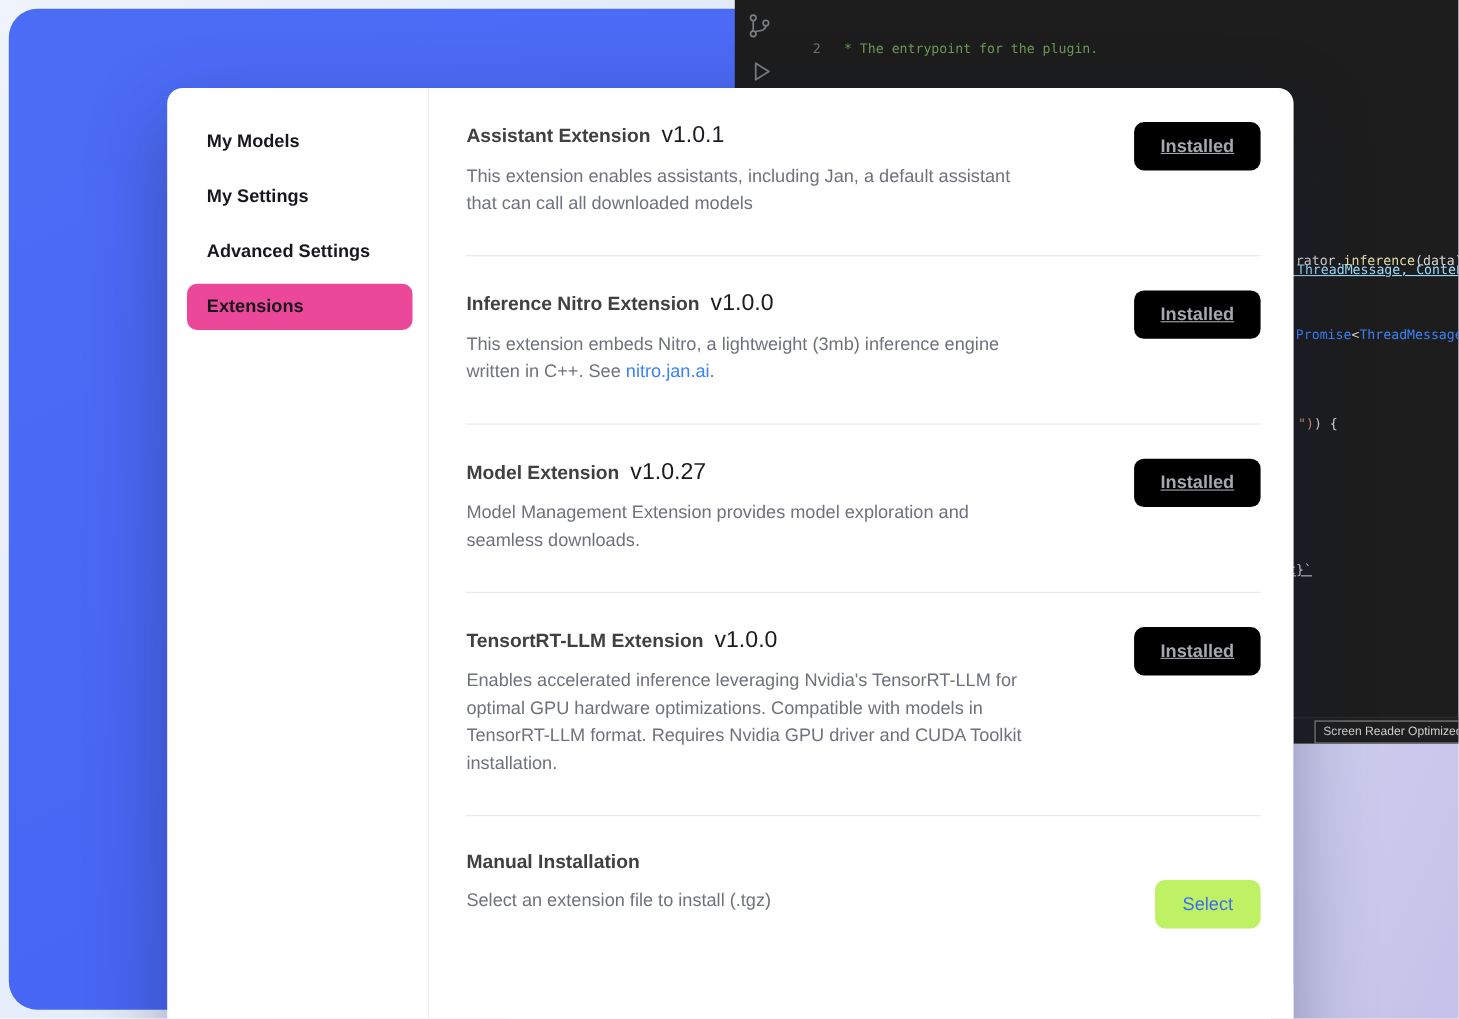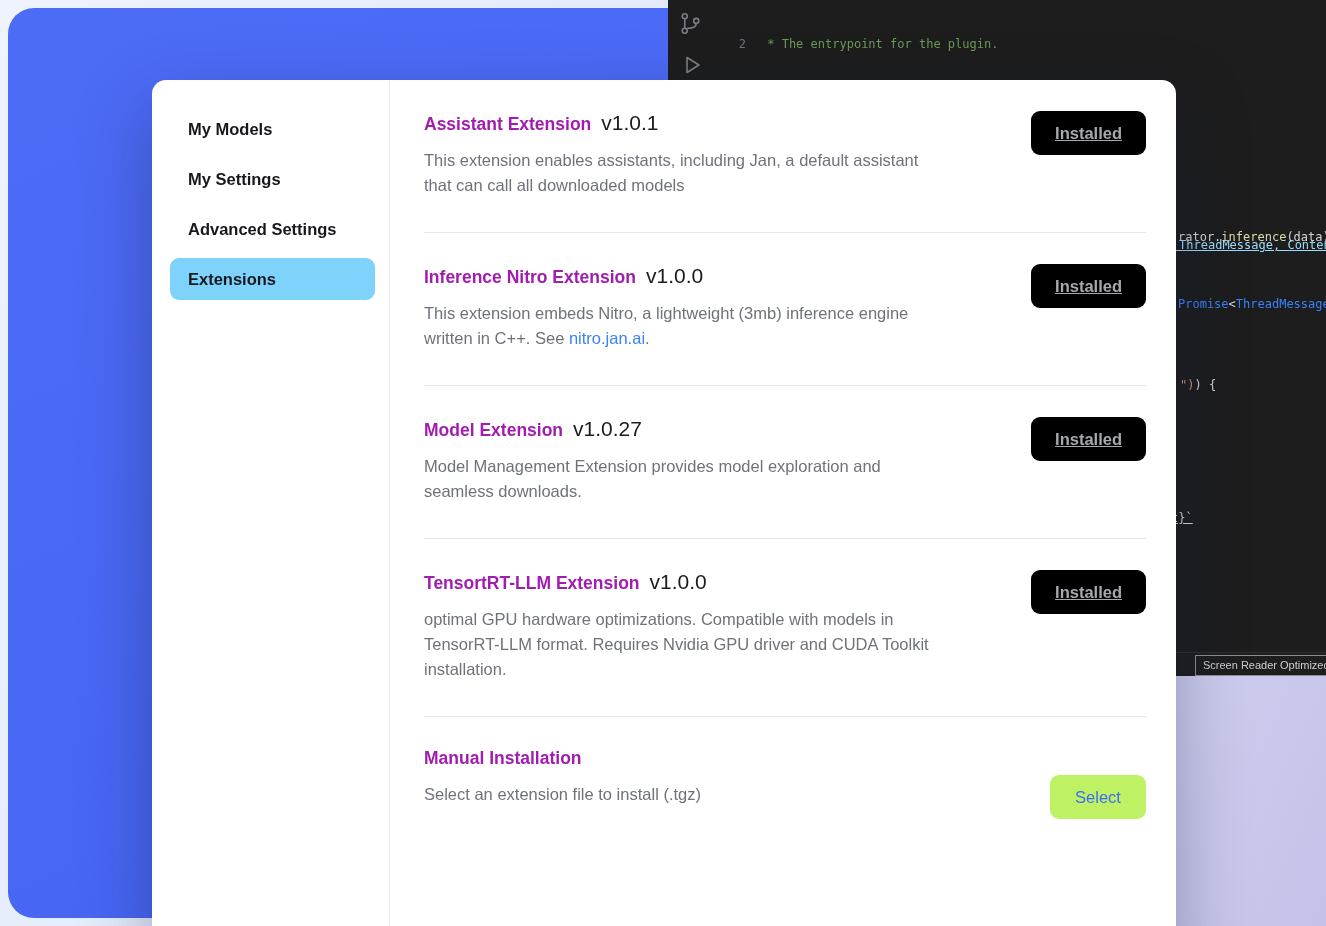--- a/index.html
+++ b/index.html
@@ -67,31 +67,31 @@
 
   .sidebar {
     width:238px; flex:0 0 238px; border-right:1px solid #ececef;
     padding:28px 14px 0 18px;
   }
   .side-item {
     height:42px; display:flex; align-items:center; padding:0 18px;
     border-radius:9px; font-weight:700; font-size:16.5px; color:#17181d;
     margin-bottom:8px; cursor:pointer; white-space:nowrap;
   }
-  .side-item.active { background:#7dd3fc; }
+  .side-item.active { background:#ec4899; }
 
   .content { flex:1; padding:0 30px 0 34px; }
   .ext-row {
     display:flex; justify-content:space-between; align-items:flex-start;
     padding:31px 0 34px; border-bottom:1px solid #e7e7ea;
   }
   .ext-row:last-child { border-bottom:none; }
   .ext-main { max-width:600px; }
   .ext-title-line { display:flex; align-items:baseline; }
-  .ext-name { font-size:17.5px; font-weight:700; color:#a21caf; white-space:nowrap; }
+  .ext-name { font-size:17.5px; font-weight:700; color:#404040; white-space:nowrap; }
   .ext-version { font-size:21px; font-weight:400; color:#1a1b1f; margin-left:10px; }
   .ext-desc { margin-top:13px; font-size:16.5px; line-height:25px; color:#6f727b; }
   .dline { white-space:nowrap; }
   .link { color:#3b82f6; text-decoration:none; cursor:pointer; }
 
   .btn {
     min-width:96px; padding:0 24px; height:44px; border-radius:9px; border:none;
     font-family:inherit; font-size:16.5px; font-weight:600; white-space:nowrap;
   }
   .btn-installed { background:#000000; color:#a6a8b0; cursor:default;text-decoration:underline; }
@@ -214,20 +214,21 @@
       <button class="btn btn-installed">Installed</button>
     </div>
 
     <div class="ext-row">
       <div class="ext-main">
         <div class="ext-title-line">
           <span class="ext-name">TensortRT-LLM Extension</span>
           <span class="ext-version">v1.0.0</span>
         </div>
         <div class="ext-desc">
+          <div class="dline">Enables accelerated inference leveraging Nvidia's TensorRT-LLM for</div>
           <div class="dline">optimal GPU hardware optimizations. Compatible with models in</div>
           <div class="dline">TensorRT-LLM format. Requires Nvidia GPU driver and CUDA Toolkit</div>
           <div class="dline">installation.</div>
         </div>
       </div>
       <button class="btn btn-installed">Installed</button>
     </div>
 
     <div class="ext-row">
       <div class="ext-main">

